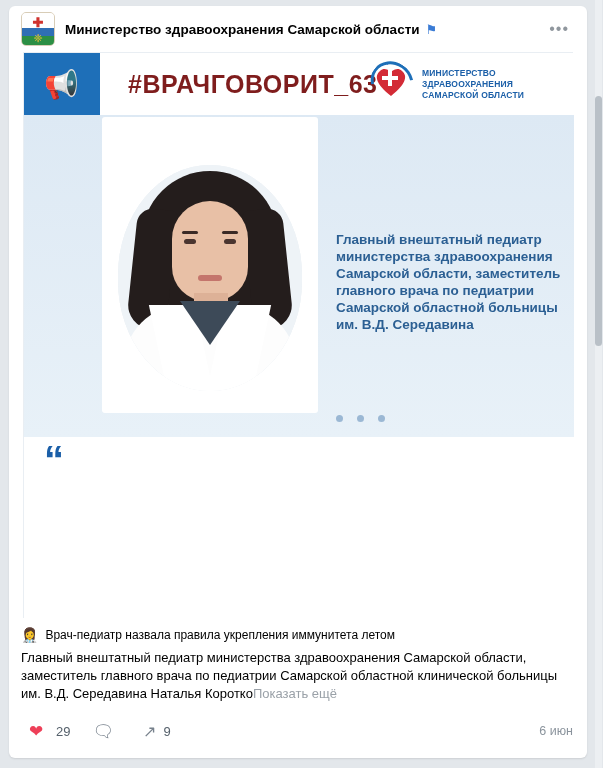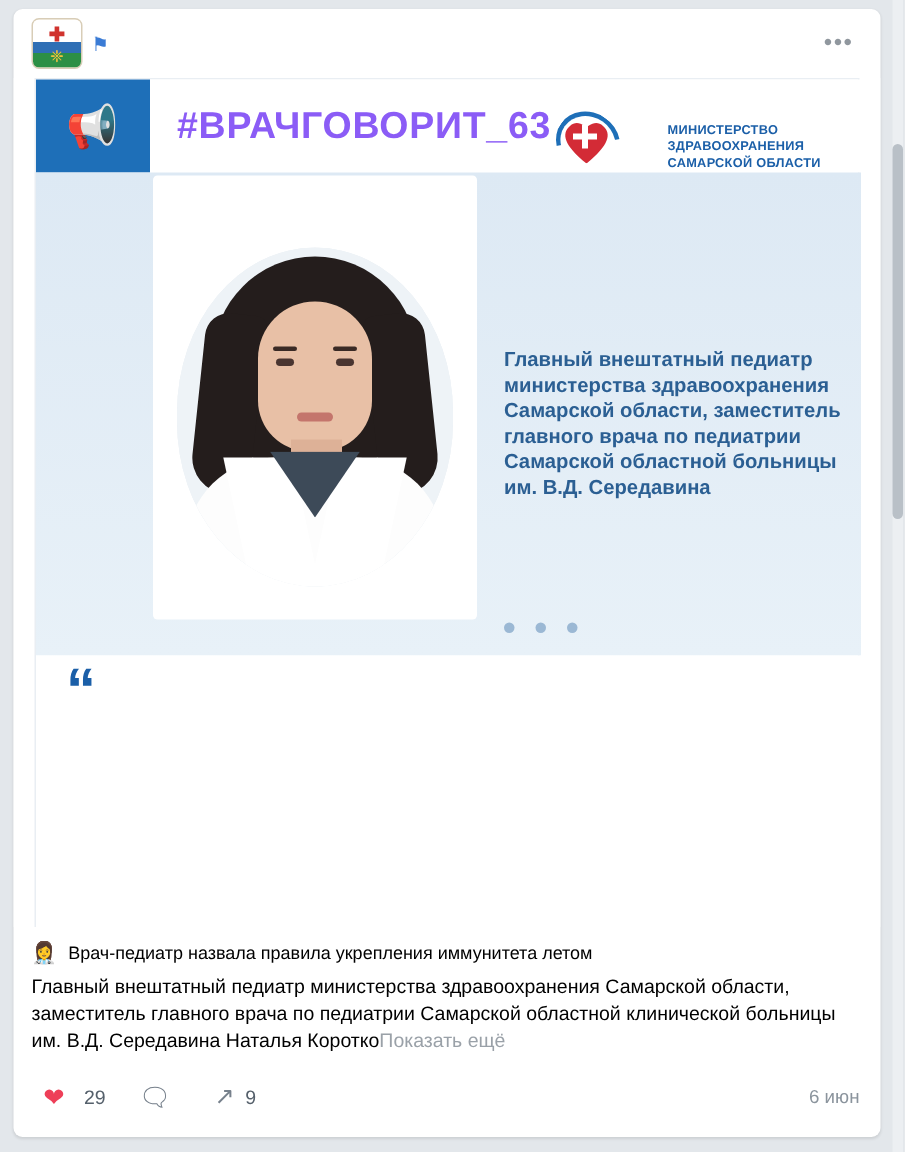--- a/index.html
+++ b/index.html
@@ -101,30 +101,30 @@
     display: flex; align-items: center;
   }
   .megaphone {
     width: 76px; height: 62px;
     background: #1e6fb8;
     display: flex; align-items: center; justify-content: center;
     color: #ffffff; font-size: 28px;
     flex: none;
   }
   .hashtag {
-    margin-left: 18px;
-    color: #8b5cf6;
+    margin-left: 28px;
+    color: #7f1d1d;
     font-size: 25px;
     font-weight: bold;
     letter-spacing: 0.5px;
   }
   .minzdrav-logo {
-    position: absolute; right: 8px; top: 19px;
+    position: absolute; right: 8px; top: 6px;
     display: flex; align-items: center;
-    width: 196px; height: 50px; gap: 23px;
+    width: 196px; height: 50px;
   }
   .mz-mark {
     width: 50px; height: 44px;
     position: relative;
     flex: none;
   }
   .mz-mark .heart {
     position: absolute; left: 6px; top: 4px;
     width: 34px; height: 30px;
     background: #d32b36;
@@ -333,20 +333,21 @@
 
   <div class="post-card">
 
     <div class="post-header">
       <div class="avatar">
         <div class="av-top"></div>
         <div class="av-cross">✚</div>
         <div class="av-bot"></div>
         <div class="av-wheat">❈</div>
       </div>
+      <div class="owner-name">Министерство здравоохранения Самарской области</div>
       <div class="verified-flag">⚑</div>
       <div class="hdr-spacer"></div>
       <div class="more-dots">•••</div>
     </div>
 
     <div class="media">
       <div class="media-inner">
 
         <div class="hash-strip">
           <div class="megaphone">📢</div>

